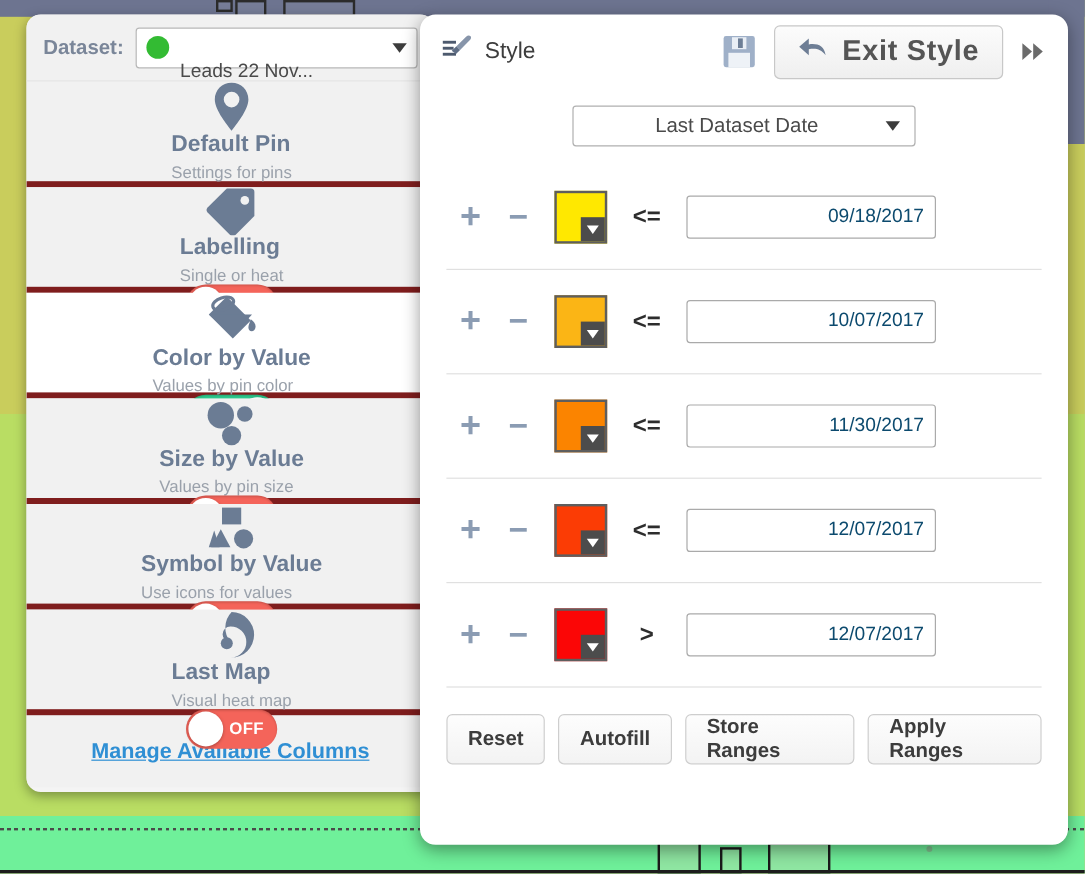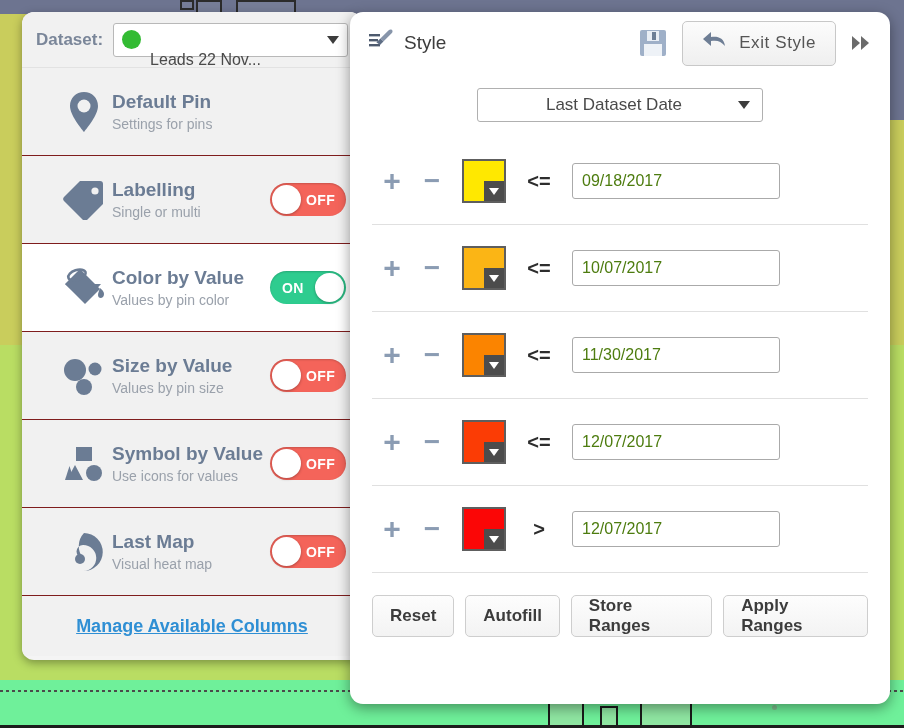--- a/index.html
+++ b/index.html
@@ -49,22 +49,22 @@
     border-radius: 3px; display: flex; align-items: center; padding: 0 8px; gap: 9px;
   }
   .dataset-dot { width: 19px; height: 19px; border-radius: 50%; background: #33bb33; flex: none; }
   .dataset-value { flex: 1; font-size: 16px; color: #4a4a4a; white-space: nowrap; overflow: hidden; margin-top: 40px; }
   .caret-down {
     width: 0; height: 0; border-left: 6px solid transparent; border-right: 6px solid transparent;
     border-top: 8px solid #3c3c3c; flex: none;
   }
 
   .side-item {
-    height: 88px; display: flex; align-items: center; padding: 0 16px 0 34px;
-    border-bottom: 1px solid #7f1d1d; position: relative;
+    height: 88px; display: flex; align-items: center; padding: 0 16px 0 18px;
+    border-bottom: 5px solid #7f1d1d; position: relative; flex-direction: column;
   }
   .side-item.alt { background: #f1f1f1; }
   .side-item.plain { background: #ffffff; }
   .si-icon { width: 56px; flex: none; display: flex; align-items: center; justify-content: center; color: #6b7c94; }
   .si-text { flex: 1; min-width: 0; }
   .si-title { font-size: 19px; font-weight: bold; color: #6b7c94; line-height: 1.15; }
   .si-sub { font-size: 14px; color: #9aa1ab; margin-top: 3px; }
 
   .toggle {
     width: 76px; height: 33px; border-radius: 17px; position: relative; flex: none;
@@ -96,21 +96,21 @@
     height: 62px; display: flex; align-items: center; padding: 0 14px 0 18px; gap: 10px;
   }
   .style-title { font-size: 19px; color: #3d3d3d; }
   .hdr-spacer { flex: 1; }
   .save-btn { width: 38px; height: 38px; display: flex; align-items: center; justify-content: center; }
   .exit-btn {
     height: 45px; display: flex; align-items: center; gap: 11px; padding: 0 19px;
     background: linear-gradient(#fcfcfc, #efefef); border: 1px solid #c8c8c8;
     border-radius: 5px;
   }
-  .exit-text { font-size: 17px; font-weight: normal; color: #555; letter-spacing: .6px; }
+  .exit-text { font-size: 24px; font-weight: bold; color: #555; letter-spacing: .6px; }
   .collapse-btn { width: 30px; display: flex; align-items: center; justify-content: center; }
 
   .field-select-wrap { display: flex; justify-content: center; margin-top: 14px; }
   .field-select {
     width: 286px; height: 34px; background: #fff; border: 1px solid #b0b0b0; border-radius: 3px;
     display: flex; align-items: center; padding: 0 12px;
   }
   .field-value { flex: 1; text-align: center; font-size: 17px; color: #4a4a4a; }
 
   .rules { margin-top: 16px; padding: 0 22px; }
@@ -134,21 +134,21 @@
   .swatch-drop i {
     width: 0; height: 0; border-left: 5px solid transparent; border-right: 5px solid transparent;
     border-top: 7px solid #fff; display: block;
   }
   .operator {
     width: 66px; text-align: center; font-size: 20px; font-weight: bold; color: #2d2d2d;
   }
   .rule-input {
     flex: 1; max-width: 208px; height: 36px; border: 1px solid #aaa; border-radius: 3px;
     background: #fff; font-family: "Liberation Sans", sans-serif; font-size: 16px;
-    color: #4d7c0f; padding: 0 9px;
+    color: #0c4a6e; padding: 0 9px; text-align: right;
   }
 
   .actions { display: flex; gap: 11px; padding: 22px 22px 0 22px; }
   .action-btn {
     height: 42px; padding: 0 17px; display: flex; align-items: center; justify-content: center;
     background: linear-gradient(#fdfdfd, #f3f3f3); border: 1px solid #cecece; border-radius: 5px;
     font-size: 17px; font-weight: bold; color: #3c3c3c;
   }
 </style>
 </head>
@@ -198,21 +198,21 @@
 
   <div class="side-item alt">
     <div class="si-icon">
       <svg width="44" height="40" viewBox="0 0 44 40">
           <path d="M3 19L19 3h20a3 3 0 013 3v20L26 42a3 3 0 01-4 0L3 23a3 3 0 010-4z" transform="translate(-1,-2)" fill="#6b7c94"></path>
           <circle cx="33" cy="11" r="3.6" fill="#f1f1f1"></circle>
         </svg>
     </div>
     <div class="si-text">
       <div class="si-title">Labelling</div>
-      <div class="si-sub">Single or multi</div>
+      <div class="si-sub">Single or heat</div>
     </div>
     <div class="toggle off">
       <span class="toggle-text">OFF</span>
       <span class="knob"></span>
     </div>
   </div>
 
   <div class="side-item plain">
     <div class="si-icon">
       <svg width="46" height="44" viewBox="0 0 46 44">

